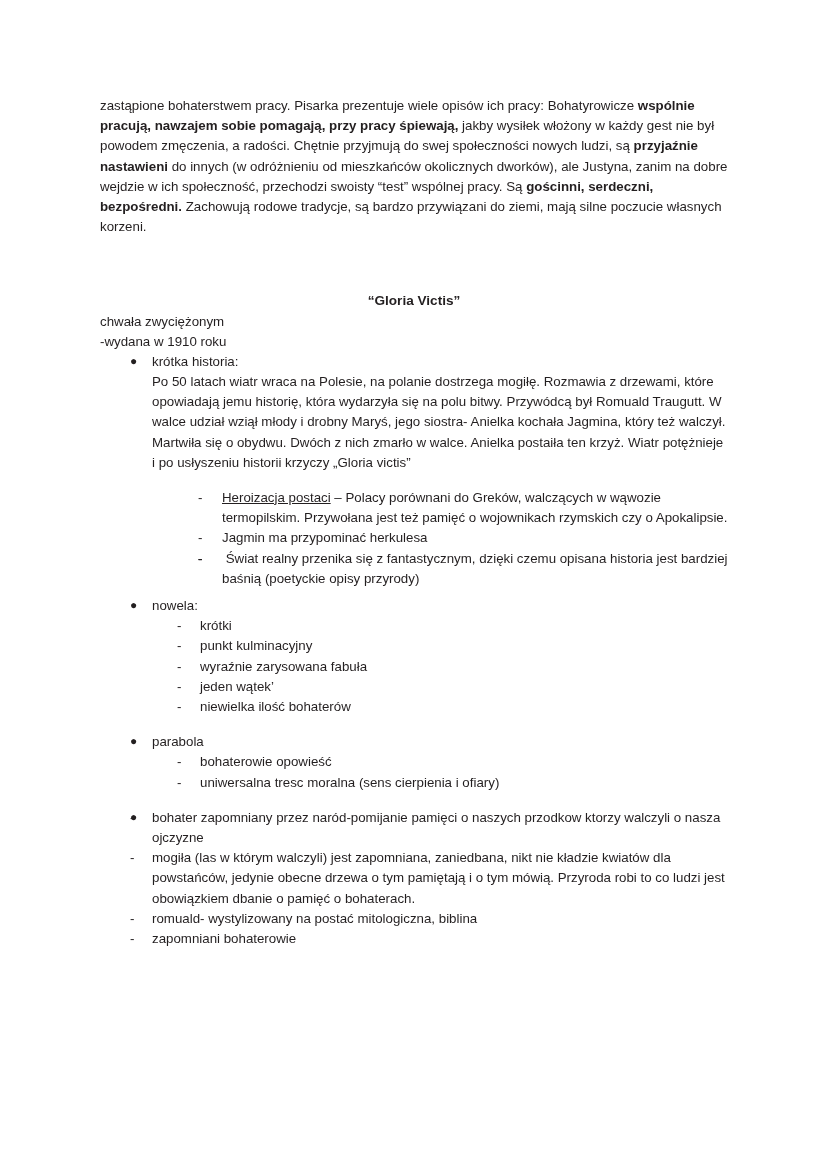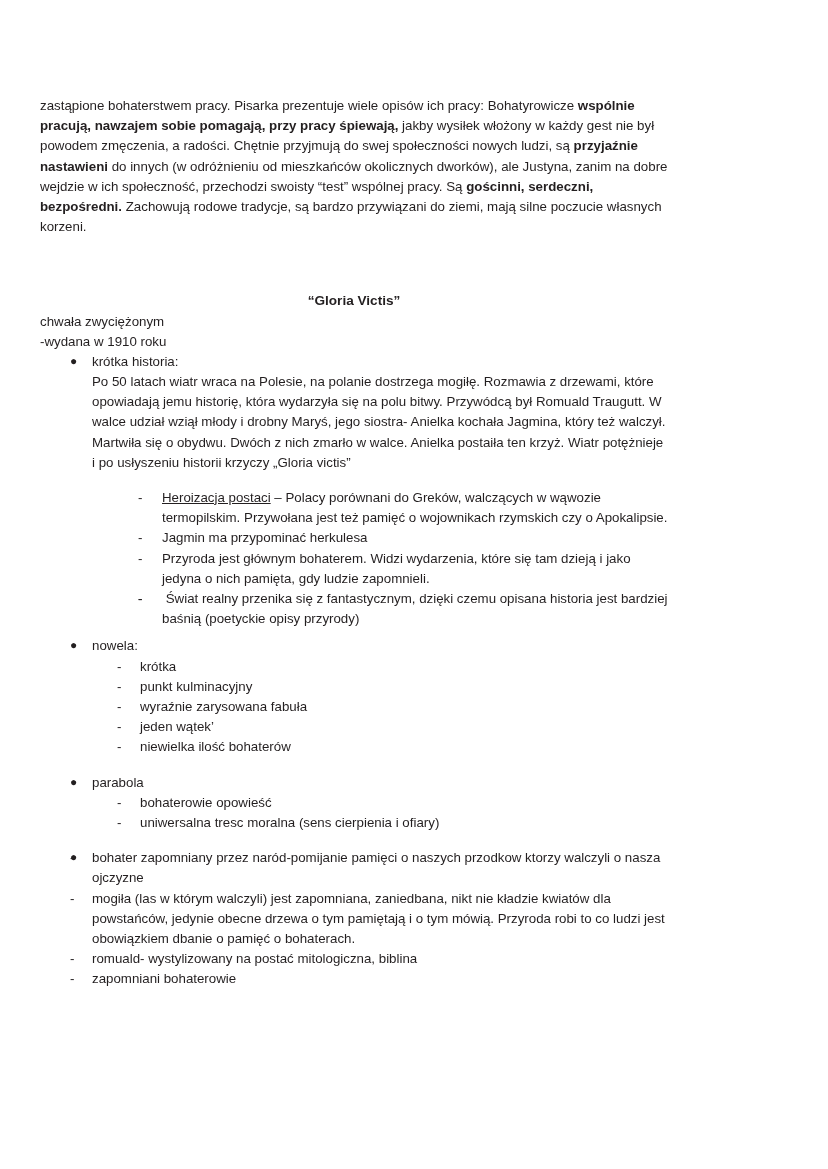--- a/index.html
+++ b/index.html
@@ -6,21 +6,21 @@
     margin: 0;
     padding: 0;
     background: #ffffff;
   }
   .page {
     position: relative;
     width: 828px;
     height: 1169px;
     background: #ffffff;
     box-sizing: border-box;
-    padding: 96px 100px 0 40px;
+    padding: 96px 100px 0 100px;
     font-family: "Liberation Sans", sans-serif;
     font-size: 13.3px;
     line-height: 1.52;
     color: #231f20;
     -webkit-font-smoothing: antialiased;
   }
   .content {
     width: 628px;
   }
 
@@ -149,35 +149,35 @@
         <span>krótka historia:</span>
       </li>
     </ul>
     <div class="bullet-body para">Po 50 latach wiatr wraca na Polesie, na polanie dostrzega mogiłę. Rozmawia z drzewami, które opowiadają jemu historię, która wydarzyła się na polu bitwy. Przywódcą był Romuald Traugutt. W walce udział wziął młody i drobny Maryś, jego siostra- Anielka kochała Jagmina, który też walczył. Martwiła się o obydwu. Dwóch z nich zmarło w walce. Anielka postaiła ten krzyż. Wiatr potężnieje i po usłyszeniu historii krzyczy „Gloria victis”</div>
 
     <div class="gap-sm"></div>
 
     <ul class="dashes-deep" id="features-list">
         <li><span class="marker">-</span><u>Heroizacja postaci</u><span class="nbsp-lead"> – Polacy porównani do Greków, walczących w wąwozie termopilskim. Przywołana jest też pamięć o wojownikach rzymskich czy o Apokalipsie.</span></li>
         <li><span class="marker">-</span><span class="nbsp-lead">Jagmin ma przypominać herkulesa</span></li>
-        <li><span class="marker">-</span><span class="nbsp-lead">Przyroda jest głównym bohaterem. Widzi wydarzenia, które się tam dzieją i jako jedyna o nich pamięta, gdy ludzie zapomnieli.</span></li>
+        <li><span class="marker">-</span></li>
         <li><span class="marker">-</span></li>
         <li><span class="marker">-</span><span class="nbsp-lead"> Świat realny przenika się z fantastycznym, dzięki czemu opisana historia jest bardziej baśnią (poetyckie opisy przyrody)</span></li>
       </ul>
 
     <div class="gap-xs"></div>
 
     <ul class="bullets">
       <li class="bullet">
         <span class="marker">●</span>
         <span>nowela:</span>
       </li>
     </ul>
     <ul class="dashes-mid" id="nowela-list">
-        <li><span class="marker">-</span><span class="nbsp-lead">krótka</span></li>
+        <li><span class="marker">-</span><span class="nbsp-lead">krótki</span></li>
         <li><span class="marker">-</span><span class="nbsp-lead">punkt kulminacyjny</span></li>
         <li><span class="marker">-</span><span class="nbsp-lead">wyraźnie zarysowana fabuła</span></li>
         <li><span class="marker">-</span><span class="nbsp-lead">jeden wątek’</span></li>
         <li><span class="marker">-</span><span class="nbsp-lead">niewielka ilość bohaterów</span></li>
       </ul>
 
     <div class="gap-sm"></div>
 
     <ul class="bullets">
       <li class="bullet">

